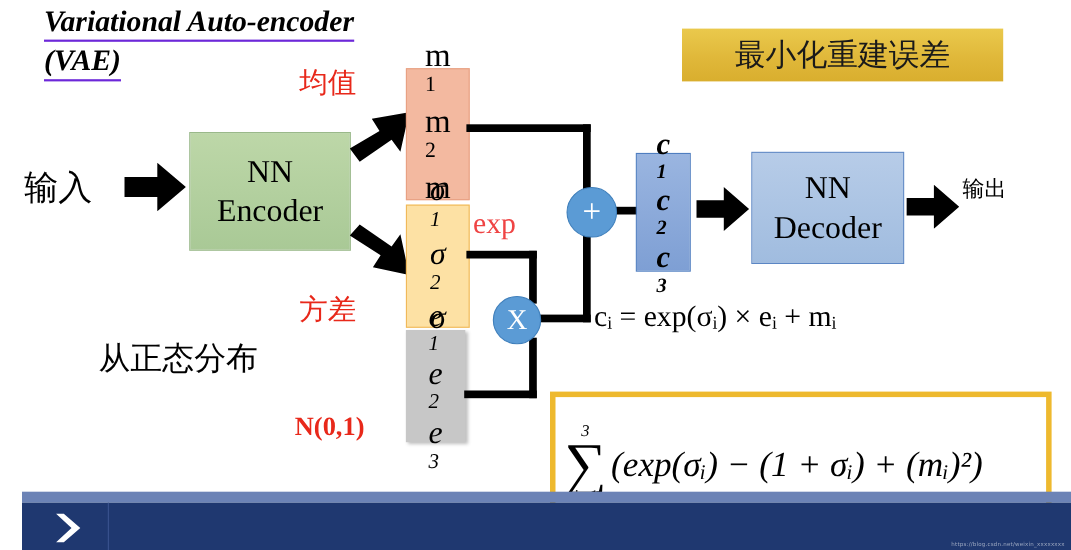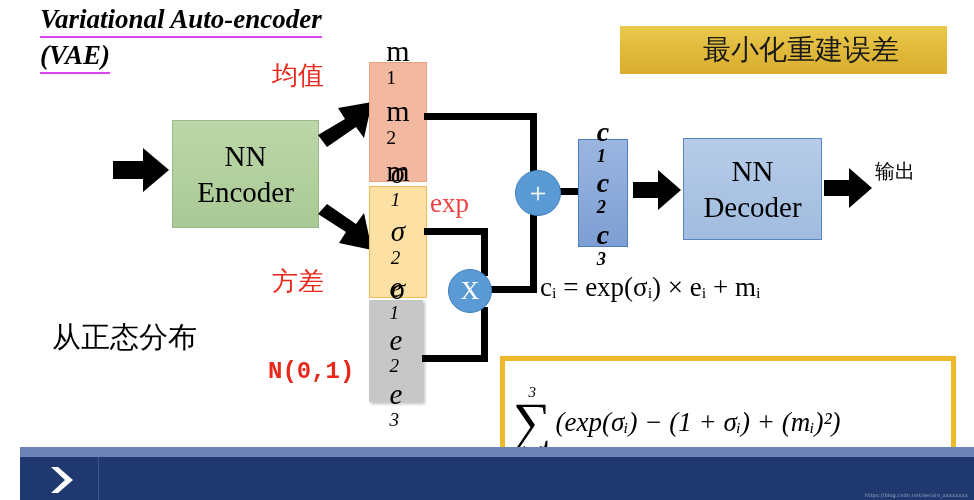--- a/index.html
+++ b/index.html
@@ -14,32 +14,32 @@
   .abs{position:absolute;}
 
   
   .title{
     left:40px;top:2px;width:420px;
     font-family:"Liberation Serif", serif;
     font-weight:bold;font-style:italic;
     font-size:27px;line-height:34px;
     color:#000;
   }
-  .title .ln{display:inline-block;border-bottom:2px solid #d946ef;padding-bottom:0px;}
+  .title .ln{display:inline-block;border-bottom:2px solid #6d28d9;padding-bottom:0px;}
 
   
   .cn{font-family:"DejaVu Sans", sans-serif;color:#000;}
   .cn-red{font-family:"DejaVu Sans", sans-serif;color:#e8281a;font-weight:normal;}
 
   #label-input{left:22px;top:150px;font-size:31px;}
   #label-output{left:875px;top:158px;font-size:20px;}
   #label-mean{left:272px;top:58px;font-size:26px;}
   #label-var{left:272px;top:264px;font-size:26px;}
-  #label-sample{left:52px;top:317px;font-size:29px;line-height:40px;width:220px;}
-  #label-n01{left:268px;top:358px;font-size:24px;font-weight:bold;font-family:Liberation Mono, monospace;color:#e8281a;}
+  #label-sample{left:52px;top:305px;font-size:29px;line-height:40px;text-align:center;width:220px;}
+  #label-n01{left:268px;top:375px;font-size:24px;font-weight:bold;font-family:Liberation Serif, serif;color:#e8281a;}
 
   
   .nnbox{
     display:flex;align-items:center;justify-content:center;
     text-align:center;font-family:"Liberation Serif", serif;
     font-size:29px;line-height:36px;color:#000;
   }
   #nn-encoder{
     left:172px;top:120px;width:145px;height:106px;
     background:linear-gradient(180deg,#bdd7a8 0%,#a9c996 100%);
@@ -102,21 +102,21 @@
   .arr svg{display:block;}
 
   
   #label-exp{left:430px;top:188px;font-size:27px;font-family:"Liberation Serif",serif;color:#ef4444;}
 
   
   #banner-minimize-error{
     left:620px;top:26px;width:292px;height:48px;
     background:linear-gradient(180deg,#eac94c 0%,#e0b83a 55%,#d9ae2e 100%);
     display:flex;align-items:center;justify-content:center;
-    font-family:"DejaVu Sans", sans-serif;font-size:28px;color:#1a1a1a;padding-left:35px;
+    font-family:"DejaVu Sans", sans-serif;font-size:28px;color:#1a1a1a;
   }
 
   
   #formula-ci{
     left:540px;top:272px;font-size:27px;
     font-family:"Liberation Serif", serif;color:#000;
     white-space:nowrap;
   }
 
   
@@ -137,21 +137,21 @@
     display:flex;align-items:center;
     font-family:"Liberation Serif", serif;font-style:italic;color:#000;
     white-space:nowrap;
   }
   .sigma-stack{
     display:inline-flex;flex-direction:column;align-items:center;
     font-style:normal;margin-right:4px;
   }
   .sigma-stack .lim{font-size:15px;font-style:italic;line-height:1;}
   .sigma-stack .big{font-size:54px;line-height:0.82;font-style:normal;}
-  #minimize-formula .expr{font-size:27px;font-style:italic;}
+  #minimize-formula .expr{font-size:32px;font-style:italic;}
 
   
   #bottom-bar{left:20px;top:447px;width:954px;height:53px;}
   #bottom-bar .strip{position:absolute;left:0;top:0;width:100%;height:10px;background:#6c83b6;}
   #bottom-bar .navy{position:absolute;left:0;top:10px;width:100%;height:43px;background:#1f3870;}
   #bottom-bar .divider{position:absolute;left:78px;top:10px;width:1px;height:43px;background:#3a5490;}
   #chevron-icon{position:absolute;left:28px;top:18px;}
   #watermark{
     position:absolute;right:6px;bottom:2px;
     font-family:"DejaVu Sans", sans-serif;font-size:5px;color:#9aa6bf;
@@ -165,20 +165,21 @@
 
   <div class="abs title">
     <div><span class="ln">Variational Auto-encoder</span></div>
     <div><span class="ln">(VAE)</span></div>
   </div>
 
   <div class="abs" id="banner-minimize-error">
     <span>最小化重建误差</span>
   </div>
 
+  <div class="abs cn" id="label-input">输入</div>
   <div class="arr" style="left:113px;top:148px;">
     <svg width="56" height="44" viewBox="0 0 56 44">
       <polygon points="0,13 30,13 30,0 56,22 30,44 30,31 0,31" fill="#000"></polygon>
     </svg>
   </div>
 
   <div class="abs nnbox" id="nn-encoder">
     <div>
       <div>NN</div>
       <div>Encoder</div>

